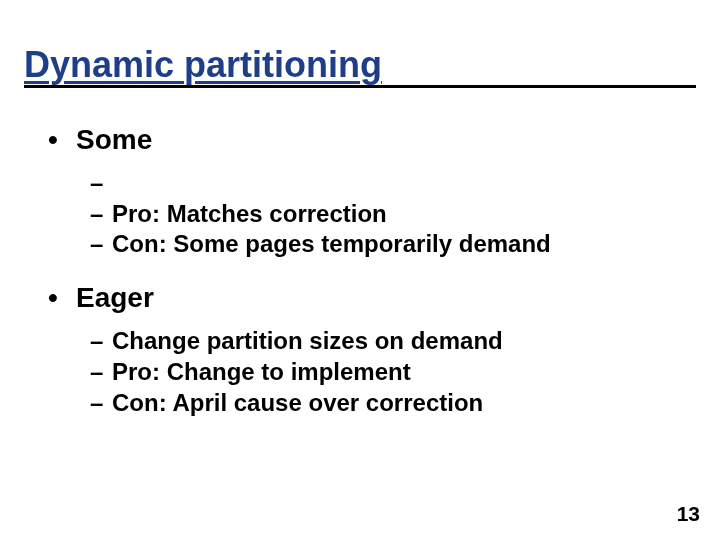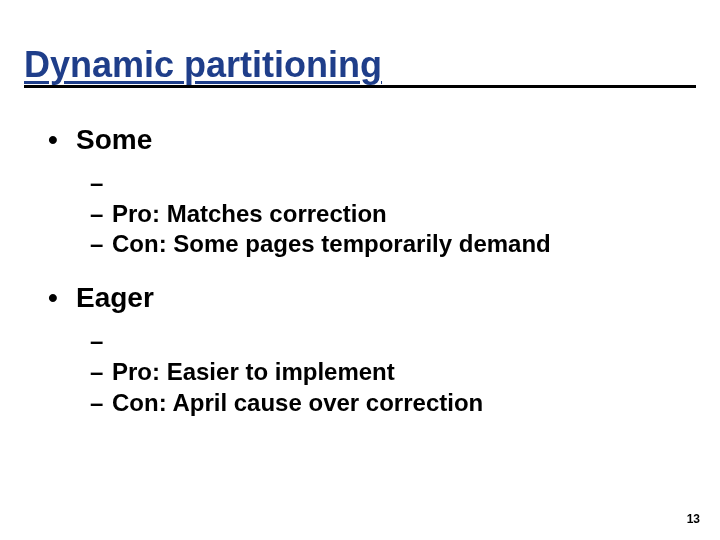--- a/index.html
+++ b/index.html
@@ -64,21 +64,21 @@
     line-height: 1.28;
   }
   .l2 .dash {
     width: 22px;
     flex: none;
   }
   .pagenum {
     position: absolute;
     right: 20px;
     bottom: 14px;
-    font-size: 12px;
+    font-size: 21px;
     font-weight: 700;
   }
 </style>
 </head>
 <body>
 
 <div class="slide">
 
   <div class="title-wrap">
     <span class="title">Dynamic partitioning</span>
@@ -104,24 +104,25 @@
       </div>
     </div>
 
     <div class="l1">
       <span class="bullet">•</span>
       <span>Eager</span>
     </div>
     <div class="sub">
       <div class="l2">
         <span class="dash">–</span>
+        <span>Change partition sizes on demand</span>
       </div>
       <div class="l2">
         <span class="dash">–</span>
-        <span>Pro: Easier to implement</span>
+        <span>Pro: Change to implement</span>
       </div>
       <div class="l2">
         <span class="dash">–</span>
         <span>Con: April cause over correction</span>
       </div>
     </div>
 
   </div>
 
   <div class="pagenum">13</div>

